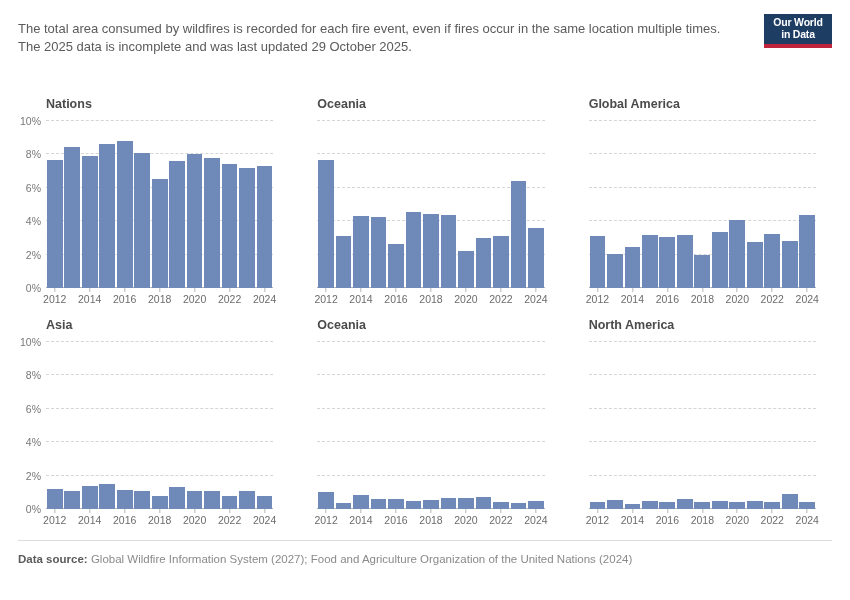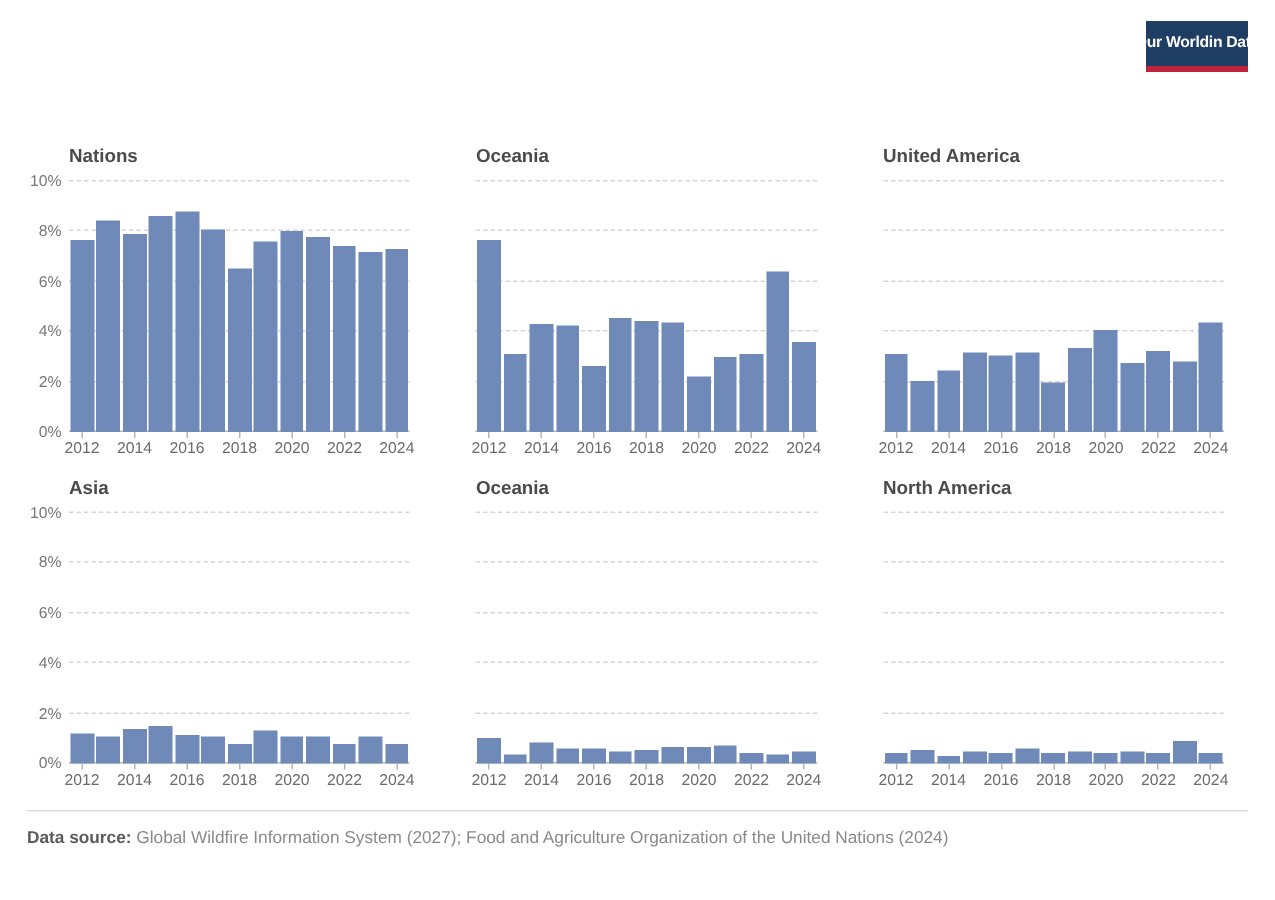--- a/index.html
+++ b/index.html
@@ -52,21 +52,21 @@
   
   .owid-logo {
     position: absolute;
     right: 18px;
     top: 14px;
     width: 68px;
     height: 34px;
     background: #1d3d63;
     border-bottom: 4px solid #c0233c;
     display: flex;
-    flex-direction: row;
+    flex-direction: column;
     align-items: center;
     justify-content: center;
     padding-bottom: 1px;
   }
   .owid-logo span {
     color: #ffffff;
     font-family: "Liberation Sans", sans-serif;
     font-size: 10.5px;
     font-weight: 700;
     line-height: 1.12;
@@ -204,20 +204,21 @@
   }
   .footer .src { color: #8a8a8a; }
   .footer-line2 { margin-top: 1px; }
 </style>
 </head>
 <body>
 
 <div id="page">
 
   <div class="header">
+    <div class="subtitle">The total area consumed by wildfires is recorded for each fire event, even if fires occur in the same location multiple times. The 2025 data is incomplete and was last updated 29 October 2025.</div>
   </div>
 
   <div class="owid-logo">
     <span>Our World</span>
     <span>in Data</span>
   </div>
 
   <div class="facet-grid" id="facet-grid">
       <div class="facet">
         <div class="facet-title">Nations</div>
@@ -331,21 +332,21 @@
             <div class="tickmark"></div>
             <div class="ticklabel">2022</div>
           </div>
           <div class="tickgroup" style="left: 96.1538%;">
             <div class="tickmark"></div>
             <div class="ticklabel">2024</div>
           </div>
         </div>
       </div>
       <div class="facet">
-        <div class="facet-title">United America</div>
+        <div class="facet-title">Global America</div>
         <div class="plot">
           <div class="gridline zero" style="bottom: 0%;"></div>
           <div class="gridline" style="bottom: 20%;"></div>
           <div class="gridline" style="bottom: 40%;"></div>
           <div class="gridline" style="bottom: 60%;"></div>
           <div class="gridline" style="bottom: 80%;"></div>
           <div class="gridline" style="bottom: 100%;"></div>
           <div class="bars">
             <div class="bar" title="South America 2012: 3.1%" style="height: 31%; background: rgb(111, 137, 184);"></div>
             <div class="bar" title="South America 2013: 2.05%" style="height: 20.5%; background: rgb(111, 137, 184);"></div>

